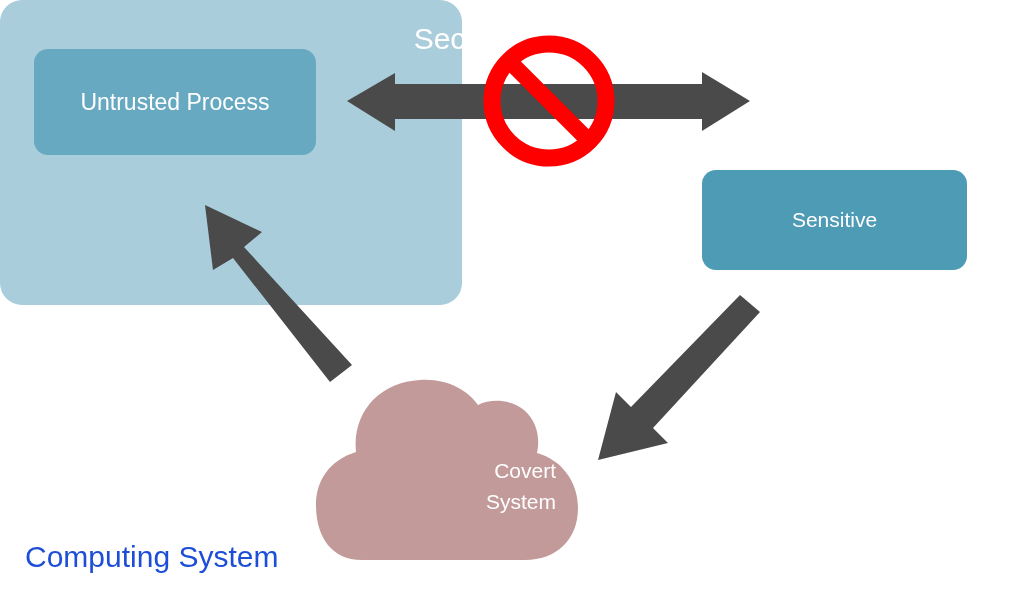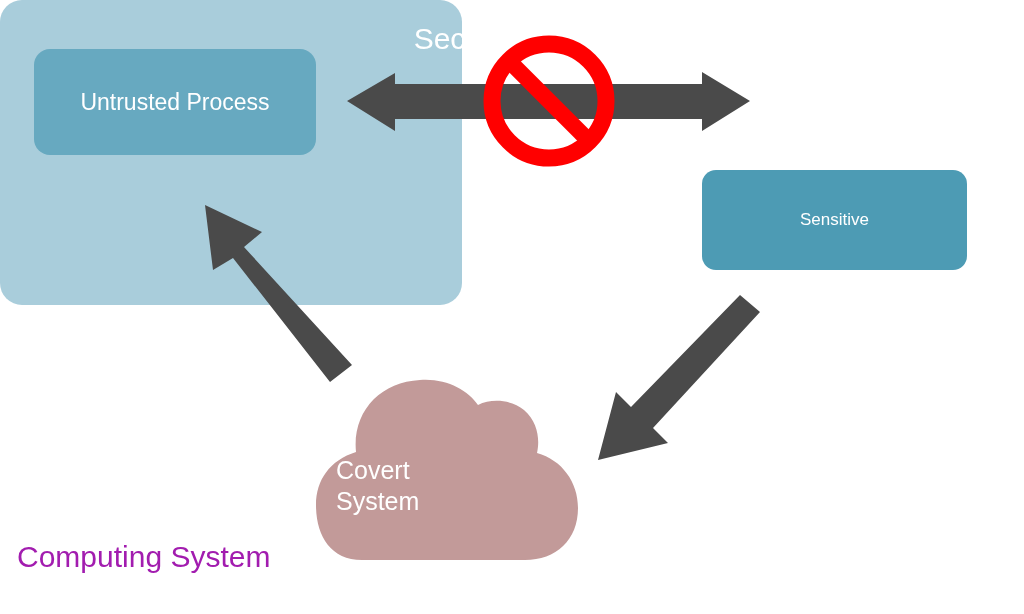--- a/index.html
+++ b/index.html
@@ -4,27 +4,27 @@
   <style>
     html, body { margin: 0; padding: 0; background: #ffffff; }
     body { width: 1024px; height: 614px; position: relative; overflow: hidden;
            font-family: "Liberation Sans", sans-serif; }
     .box { position: absolute; border-radius: 14px; color: #ffffff;
            display: flex; align-items: center; justify-content: center; text-align: center; }
     #policy { left: 541px; top: 17px; width: 462px; height: 305px; background: #a9cddb; border-radius: 22px; }
     #policy-title { position: absolute; left: 0; right: 0; top: 22px; text-align: center;
                     color: #ffffff; font-size: 30px; line-height: 34px; }
     #untrusted { left: 34px; top: 49px; width: 282px; height: 106px; background: #67a9c0;
-                 font-size: 23px; line-height: 28px; border-radius: 16px; }
+                 font-size: 23px; line-height: 28px; }
     #sensitive { left: 702px; top: 170px; width: 265px; height: 100px; background: #4d9bb4;
-                 font-size: 17px; line-height: 32px; }
+                 font-size: 21px; line-height: 32px; }
     #sensitive span { display: block; }
     #overlay { position: absolute; left: 0; top: 0; width: 1024px; height: 614px; }
-    #cloud-label { position: absolute; left: 336px; top: 455px; width: 220px; text-align: left;
-                   color: #ffffff; font-size: 25px; line-height: 31px; }
+    #cloud-label { position: absolute; left: 336px; top: 455px; width: 220px; text-align: right;
+                   color: #ffffff; font-size: 21px; line-height: 31px; }
     #cloud-label span { display: block; }
     #system-label { position: absolute; left: 17px; top: 539px; font-size: 30px; line-height: 36px; color: #111111; }
   </style>
 </head>
 <body>
 
 <div id="policy" style="background: rgb(169, 205, 219);">
   <div id="policy-title">Security Policy</div>
 </div>
 
@@ -62,13 +62,13 @@
     <circle id="no-circle" cx="549" cy="101" r="57" fill="none" stroke-width="17" stroke="#ff0000"></circle>
     <line id="no-slash" x1="510" y1="62" x2="588" y2="140" stroke-width="16" stroke="#ff0000"></line>
   </g>
 </svg>
 
 <div id="cloud-label">
   <span>Covert</span>
   <span>System</span>
 </div>
 
-<div id="system-label" style="color: #a21caf;">Computing System</div>
+<div id="system-label" style="color: #1d4ed8; margin-left: 8px;">Computing System</div>
 
 </body></html>

